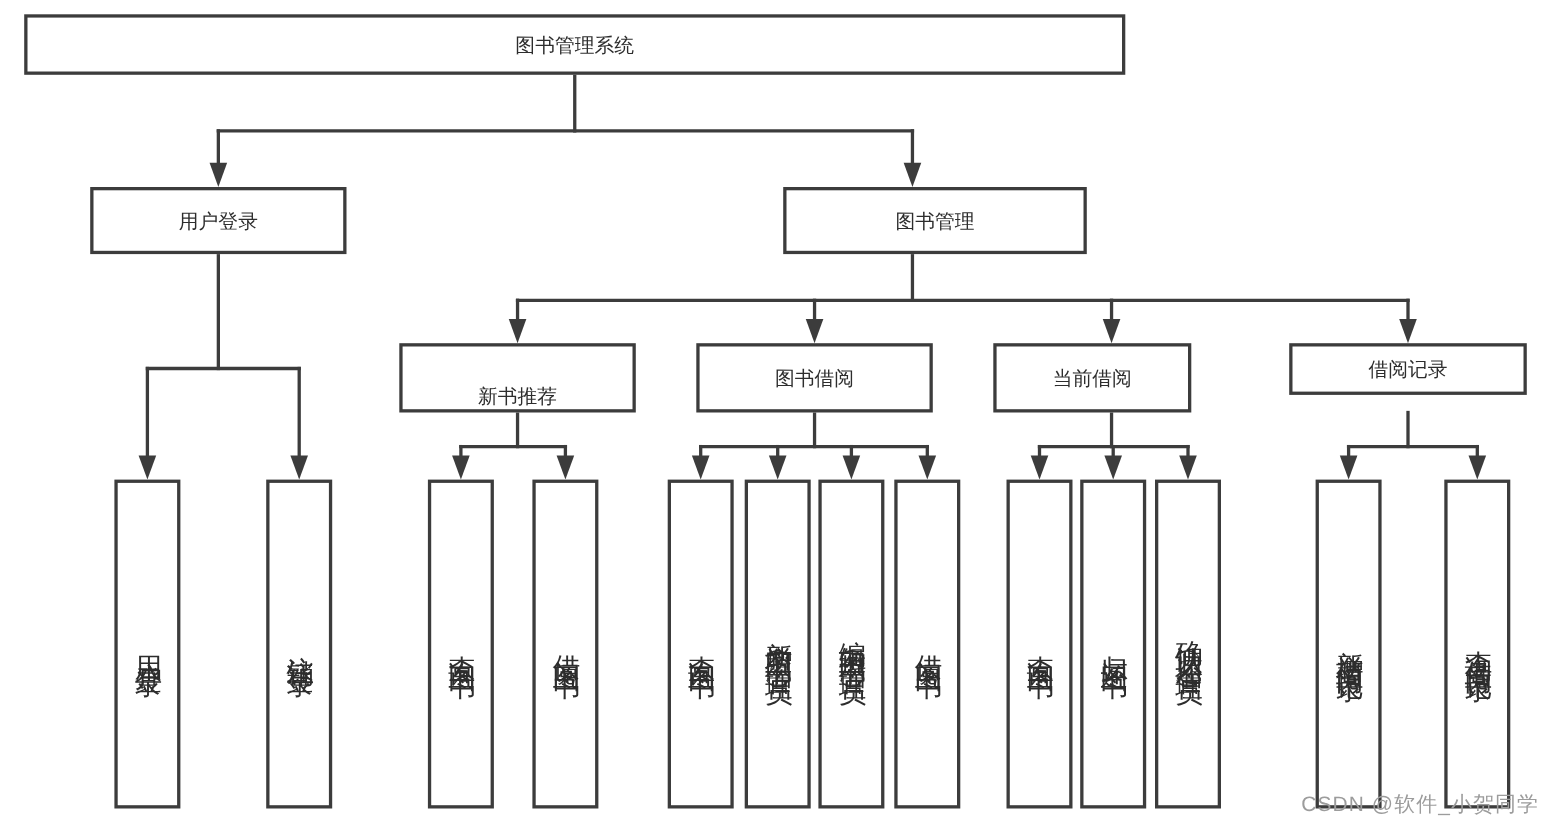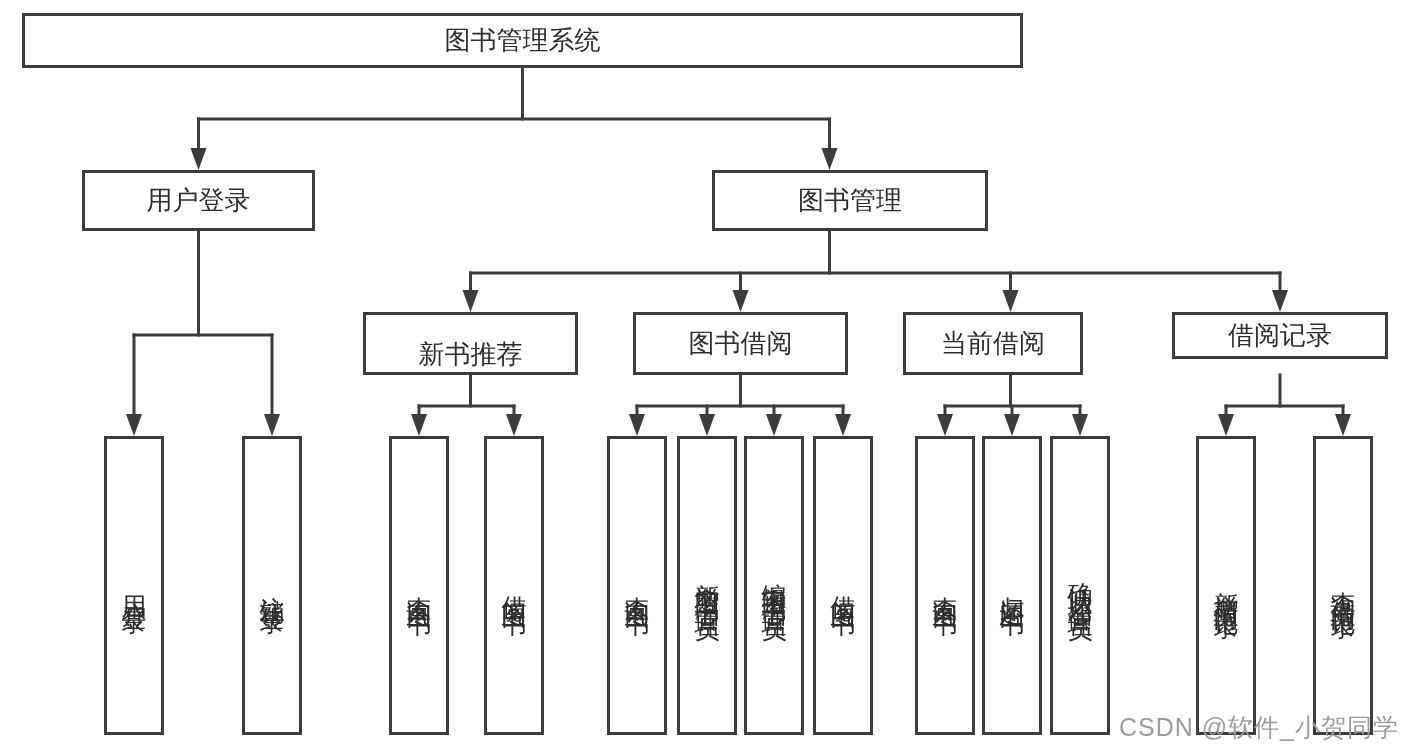--- a/index.html
+++ b/index.html
@@ -10,37 +10,37 @@
     position:absolute;
     box-sizing:border-box;
     background:#ffffff;
     border:3px solid #3c3c3c;
     display:flex;
     align-items:center;
     justify-content:center;
   }
   .node .label{
     color:#2d2d2d;
-    font-size:26px;
+    font-size:18px;
     white-space:nowrap;
     text-align:center;
   }
   .node.vertical .label{
     writing-mode:vertical-rl;
     text-orientation:mixed;
     font-size:25px;
     line-height:1;
     letter-spacing:5px;
     white-space:nowrap;
   }
   .watermark{
     position:absolute;
     right:6px;
     bottom:3px;
-    font-size:25px;
+    font-size:19px;
     letter-spacing:1px;
     color:#9c9c9c;
     pointer-events:none;
   }
 </style>
 </head>
 <body>
 
 <div class="canvas">
   <svg id="connectors" width="1405" height="747">

